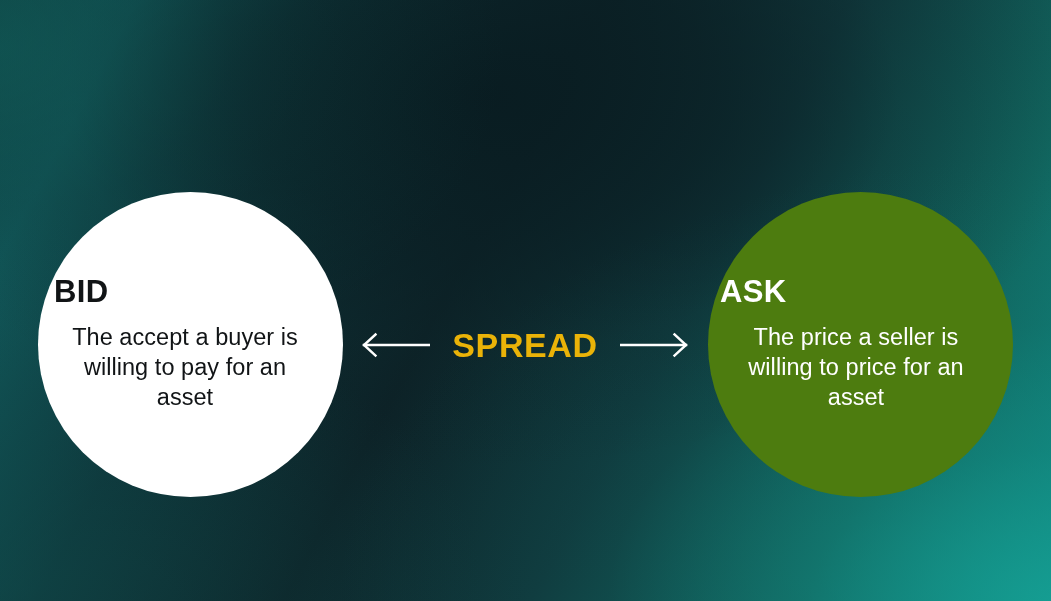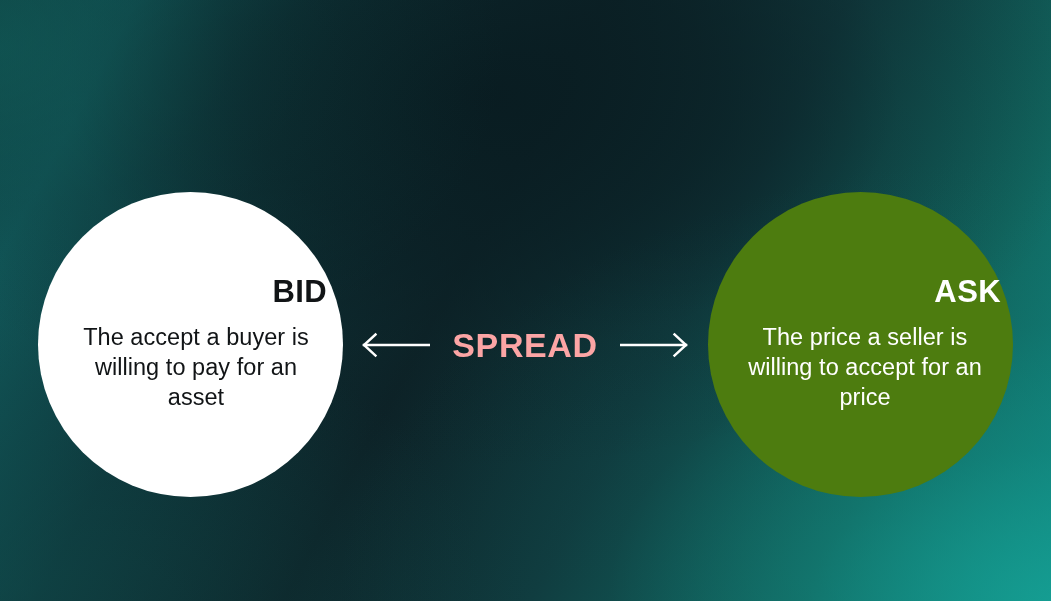--- a/index.html
+++ b/index.html
@@ -70,21 +70,21 @@
   }
 
   
   .circle {
     position: absolute;
     width: 305px;
     height: 305px;
     border-radius: 50%;
     display: flex;
     flex-direction: column;
-    align-items: flex-end;
+    align-items: flex-start;
     justify-content: center;
     box-sizing: border-box;
     text-align: center;
   }
   .circle-bid {
     left: 38px;
     top: 192px;
     background: #ffffff;
     color: #111416;
     padding: 0 16px;
@@ -123,21 +123,21 @@
     top: 318px;
     width: 330px;
     height: 54px;
     display: flex;
     align-items: center;
     justify-content: space-between;
   }
   .spread-label {
     font-size: 34px;
     font-weight: 600;
-    color: #fca5a5;
+    color: #eab308;
     letter-spacing: 0.6px;
     line-height: 1;
     white-space: nowrap;
   }
   .arrow {
     display: block;
     flex: 0 0 auto;
   }
 </style>
 </head>
@@ -151,21 +151,21 @@
   <div class="bg-glow-left"></div>
   <div class="bg-glow-botleft"></div>
 
   <div class="circle circle-bid">
     <div class="circle-title">BID</div>
     <div class="circle-desc">The accept a buyer is willing to pay for an asset</div>
   </div>
 
   <div class="circle circle-ask">
     <div class="circle-title">ASK</div>
-    <div class="circle-desc">The price a seller is willing to accept for an price</div>
+    <div class="circle-desc">The price a seller is willing to price for an asset</div>
   </div>
 
   <div class="spread-group">
 
     <svg class="arrow" width="70" height="30" viewBox="0 0 70 30">
       <g fill="none" stroke="#ffffff" stroke-width="2.4" stroke-linecap="square" stroke-linejoin="miter">
         <line x1="4" y1="15" x2="69" y2="15"></line>
         <polyline points="15.5,4.5 4,15 15.5,25.5"></polyline>
       </g>
     </svg>

